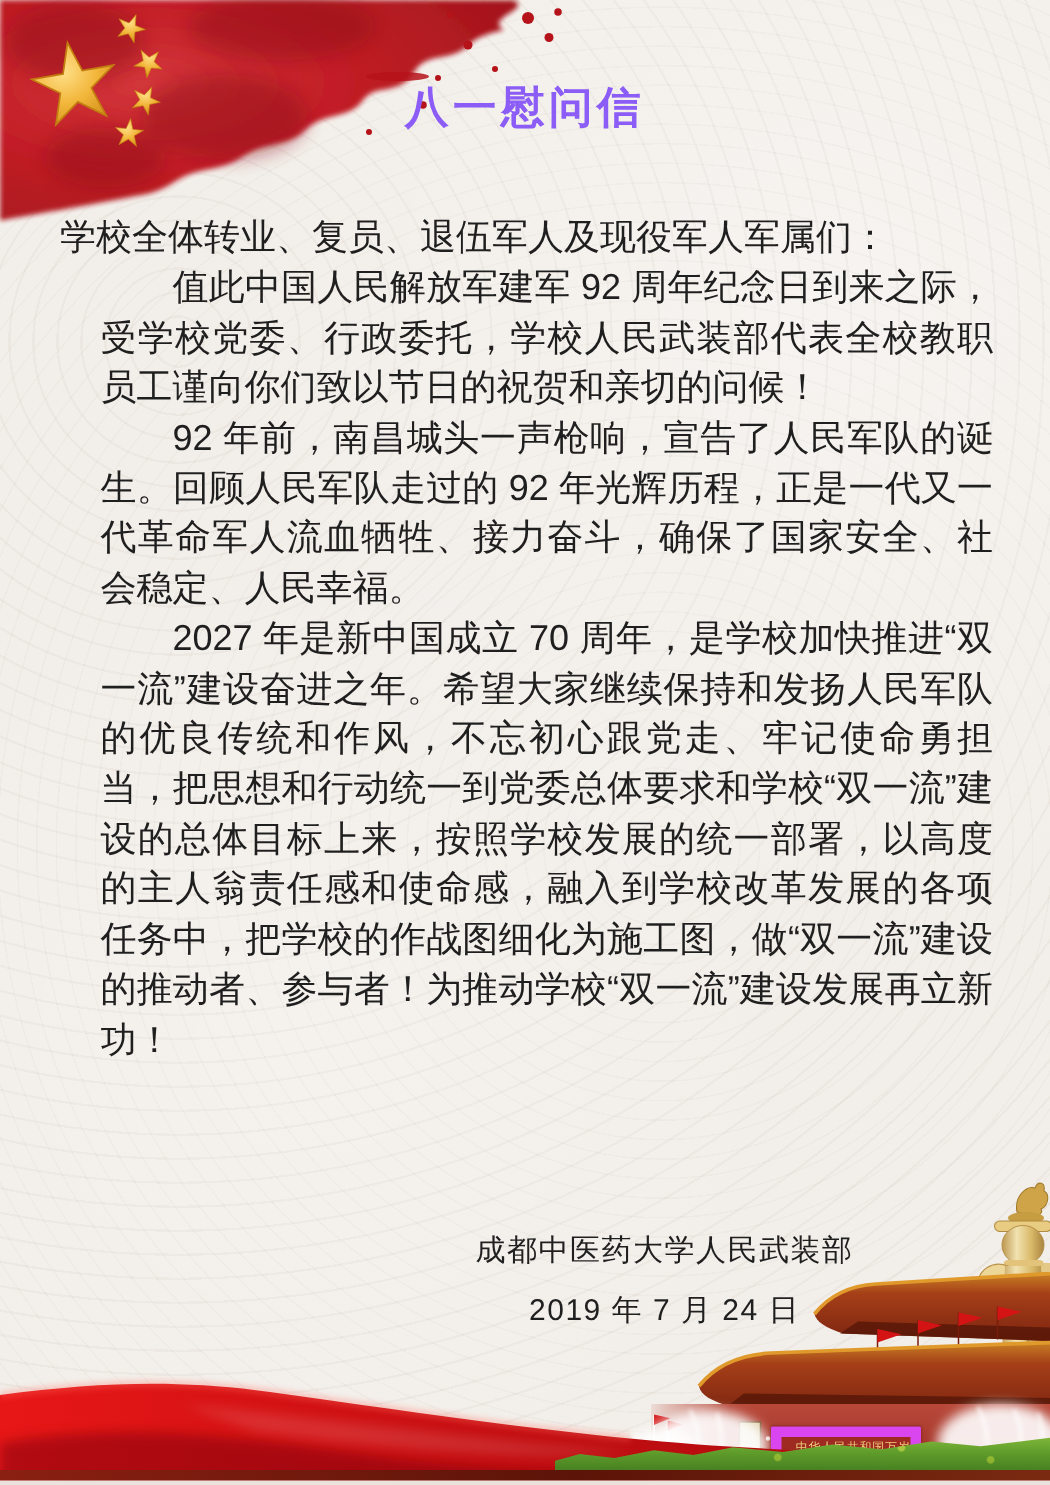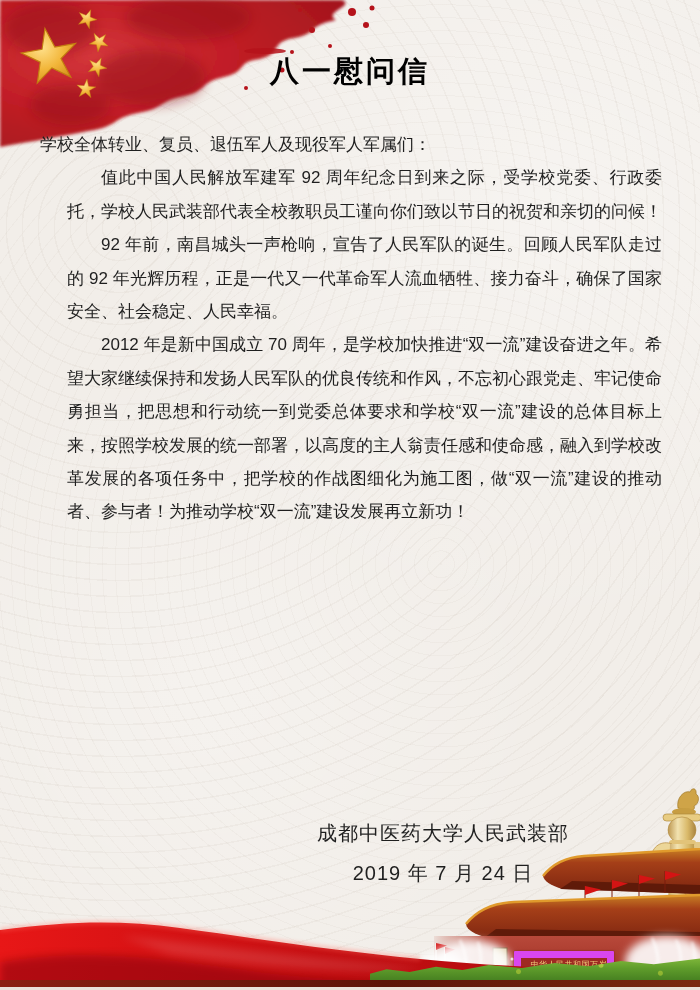--- a/index.html
+++ b/index.html
@@ -21,26 +21,26 @@
       radial-gradient(circle at 80% 20%, rgba(255,255,255,.35), transparent 45%),
       radial-gradient(circle at 30% 70%, rgba(255,255,255,.25), transparent 40%);
     pointer-events:none;
     z-index:1;
   }
   .splash{position:absolute;top:0;left:0;z-index:2;}
   .title{
     position:absolute;top:52px;left:0;width:700px;
     margin:0;text-align:center;
     font-family:"Liberation Serif", serif;
-    font-size:29px;font-weight:bold;color:#000000;
+    font-size:29px;font-weight:bold;color:#8b5cf6;
     letter-spacing:3px;z-index:3;
   }
   .letter-body{
-    position:absolute;top:128px;left:40px;width:622px;
-    font-size:17px;line-height:33.4px;color:#1f1f1f;
+    position:absolute;top:142px;left:40px;width:622px;
+    font-size:24px;line-height:33.4px;color:#1f1f1f;
     text-align:justify;z-index:3;
   }
   .letter-body p{margin:0;}
   .letter-body p.para{text-indent:2em;margin-left:27px;}
   .signature-block{
     position:absolute;top:820px;left:93px;width:700px;
     text-align:center;color:#1f1f1f;z-index:3;
   }
   .signature-block .sig-name{font-size:20px;letter-spacing:1px;}
   .signature-block .sig-date{font-size:20px;margin-top:13px;letter-spacing:1px;}
@@ -125,21 +125,21 @@
       <path transform="translate(86,89) scale(10) rotate(6)" d="M0,-1 L0.2245,-0.309 L0.9511,-0.309 L0.3633,0.118 L0.5878,0.809 L0,0.382 L-0.5878,0.809 L-0.3633,0.118 L-0.9511,-0.309 L-0.2245,-0.309 Z"></path>
     </g>
   </svg>
 
   <h1 class="title">八一慰问信</h1>
 
   <div class="letter-body">
     <p class="salutation">学校全体转业、复员、退伍军人及现役军人军属们：</p>
     <p class="para">值此中国人民解放军建军 92 周年纪念日到来之际，受学校党委、行政委托，学校人民武装部代表全校教职员工谨向你们致以节日的祝贺和亲切的问候！</p>
     <p class="para">92 年前，南昌城头一声枪响，宣告了人民军队的诞生。回顾人民军队走过的 92 年光辉历程，正是一代又一代革命军人流血牺牲、接力奋斗，确保了国家安全、社会稳定、人民幸福。</p>
-    <p class="para">2012 年是新中国成立 70 周年，是学校加快推进“双一流”建设奋进之年。希望大家继续保持和发扬人民军队的优良传统和作风，不忘初心跟党走、牢记使命勇担当，把思想和行动统一到党委总体要求和学校“双一流”建设的总体目标上来，按照学校发展的统一部署，以高度的主人翁责任感和使命感，融入到学校改革发展的各项任务中，把学校的作战图细化为施工图，做“双一流”建设的推动者、参与者！为推动学校“双一流”建设发展再立新功！</p>
+    <p class="para">2027 年是新中国成立 70 周年，是学校加快推进“双一流”建设奋进之年。希望大家继续保持和发扬人民军队的优良传统和作风，不忘初心跟党走、牢记使命勇担当，把思想和行动统一到党委总体要求和学校“双一流”建设的总体目标上来，按照学校发展的统一部署，以高度的主人翁责任感和使命感，融入到学校改革发展的各项任务中，把学校的作战图细化为施工图，做“双一流”建设的推动者、参与者！为推动学校“双一流”建设发展再立新功！</p>
   </div>
 
   <div class="signature-block">
     <div class="sig-name">成都中医药大学人民武装部</div>
     <div class="sig-date">2019 年 7 月 24 日</div>
   </div>
 
   <svg class="pillar" viewBox="0 0 50 190" width="50" height="190">
     <defs>
       <linearGradient id="colG" x1="0" y1="0" x2="1" y2="0">

